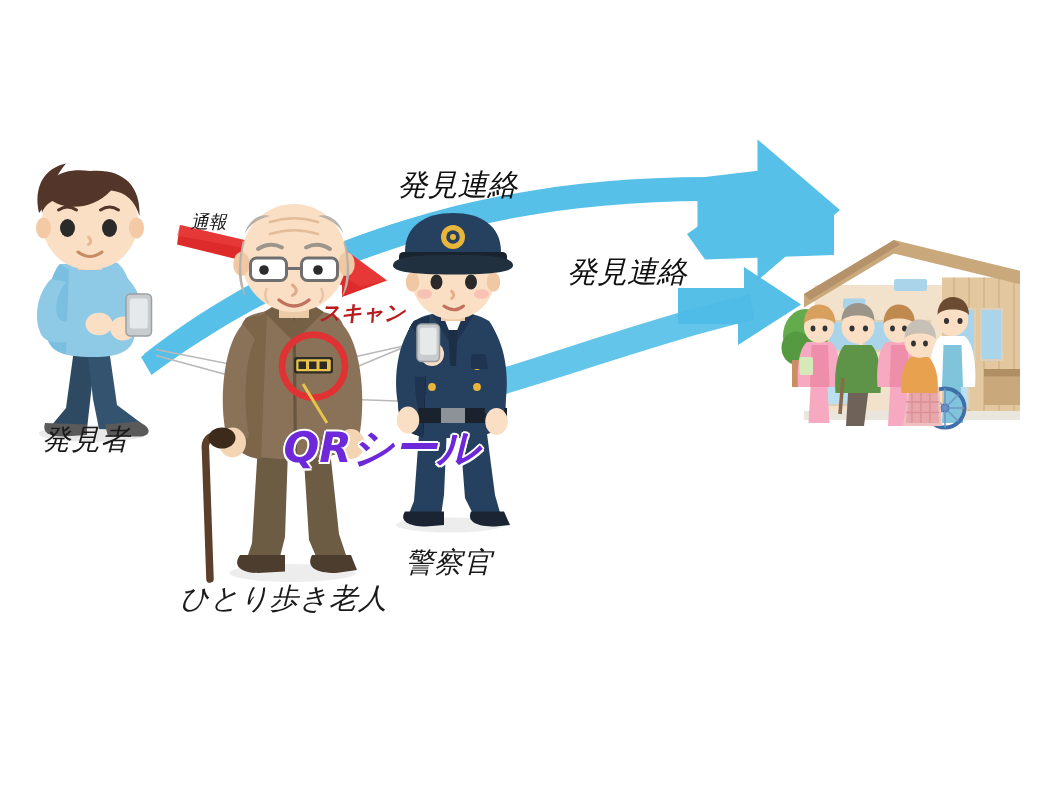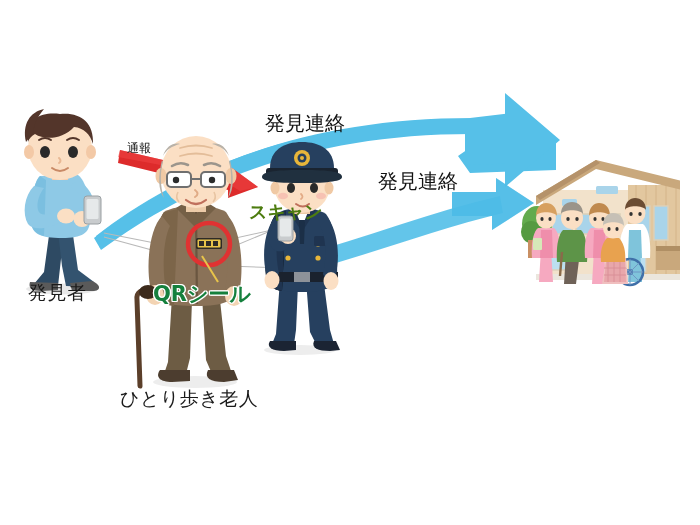--- a/index.html
+++ b/index.html
@@ -9,20 +9,21 @@
   }
   body {
     font-family: "Liberation Sans", "DejaVu Sans", sans-serif;
   }
   #stage {
     position: relative;
     width: 680px;
     height: 525px;
     background: #ffffff;
     overflow: hidden;
+    font-style: italic;
   }
   .svg-layer {
     position: absolute;
     left: 0; top: 0;
     width: 700px;
     height: 525px;
   }
   .label {
     position: absolute;
     color: #1a1a1a;
@@ -35,39 +36,39 @@
   .arrow-label {
     position: absolute;
     color: #111111;
     font-size: 20px;
     font-weight: 400;
     white-space: nowrap;
     font-family: "DejaVu Sans", "Liberation Sans", sans-serif;
   }
   .small-label {
     position: absolute;
-    color: #4d7c0f;
-    font-size: 18px;
+    color: #b91c1c;
+    font-size: 14px;
     font-weight: 700;
     white-space: nowrap;
     font-family: "DejaVu Sans", "Liberation Sans", sans-serif;
-    margin-left: 36px;
   }
   .qr-label {
     position: absolute;
-    color: #15803d;
-    font-size: 21px;
+    color: #6d28d9;
+    font-size: 28px;
     font-weight: 700;
     white-space: nowrap;
     font-family: "DejaVu Sans", "Liberation Sans", sans-serif;
     text-shadow:
        1.2px 0 0 #ffffff, -1.2px 0 0 #ffffff,
        0 1.2px 0 #ffffff, 0 -1.2px 0 #ffffff,
        1px 1px 0 #ffffff, -1px -1px 0 #ffffff,
        1px -1px 0 #ffffff, -1px 1px 0 #ffffff;
+    margin-left: 36px;
   }
   .tuhou-label {
     position: absolute;
     color: #111111;
     font-size: 12px;
     font-weight: 400;
     white-space: nowrap;
     font-family: "DejaVu Sans", "Liberation Sans", sans-serif;
   }
 </style>
@@ -442,15 +443,16 @@
   <div class="tuhou-label" style="left:127px; top:140px;">通報</div>
 
   <div class="small-label" style="left:213px; top:200px;">スキャン</div>
 
   <div class="qr-label" style="left:153px; top:280px;">QRシール</div>
 
   <div class="label" style="left:28px; top:280px;">発見者</div>
 
   <div class="label" style="left:120px; top:386px;">ひとり歩き老人</div>
 
+  <div class="label" style="left:270px; top:362px;">警察官</div>
 
 
 </div>
 
 </body></html>

